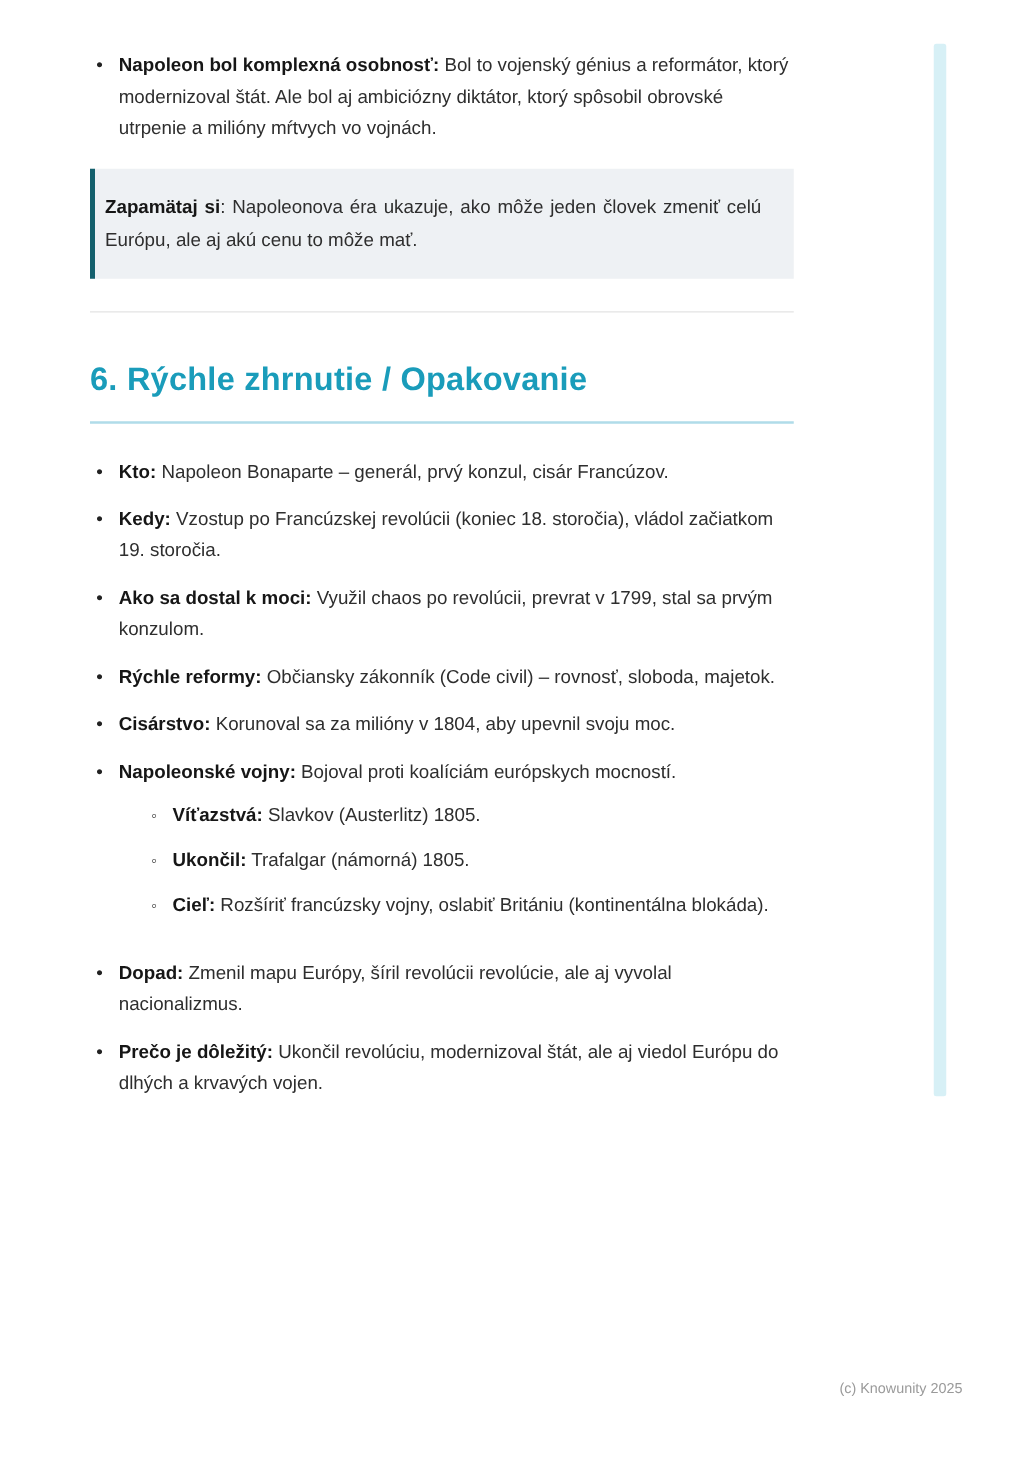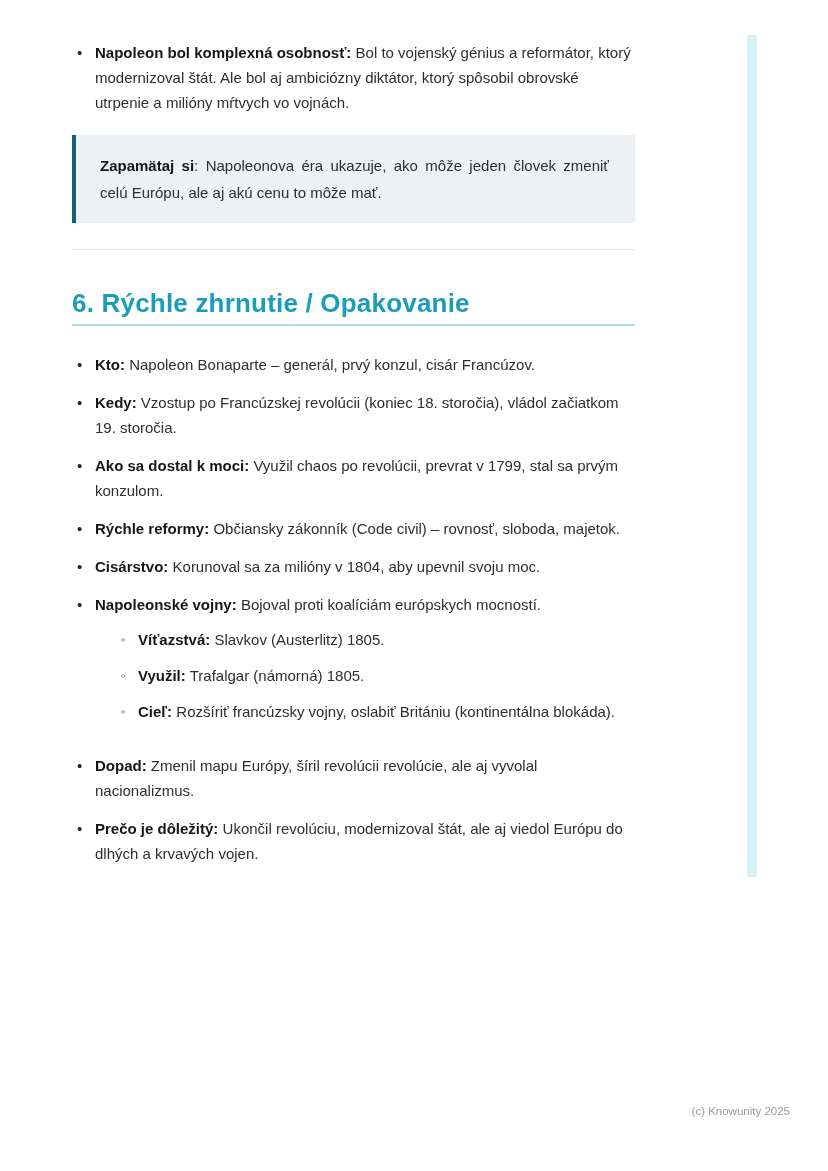--- a/index.html
+++ b/index.html
@@ -31,59 +31,59 @@
     padding-left: 5px;
     color: #222;
   }
   .li .li-text { flex: 1; }
   .li strong { color: var(--bold, #161616); font-weight: 700; }
 
   
   .callout {
     background: var(--callout-bg, #eef1f4);
     border-left: 4px solid var(--callout-border, #14606d);
-    padding: 17px 26px 17px 24px;
+    padding: 17px 26px 17px 8px;
     margin: 20px 0 26px 0;
   }
   .callout p {
     line-height: 27px;
     text-align: justify;
   }
   .callout strong { color: var(--bold, #161616); }
 
   hr.divider {
     border: none;
     border-top: 1px solid var(--divider, #e3e3e3);
     margin: 0 0 38px 0;
   }
 
   h2.heading {
     color: var(--heading-accent, #1a9cba);
     font-size: 26px;
     font-weight: 700;
     letter-spacing: 0.2px;
-    padding-bottom: 5px;
+    padding-bottom: 18px;
     border-bottom: 2px solid var(--heading-underline, #b0dce9);
     margin-bottom: 26px;
   }
 
   
   .sublist { margin: 10px 0 3px 26px; }
   .sublist .li { margin-bottom: 11px; }
   .sublist .marker {
     flex: 0 0 17px;
     padding-left: 0;
     font-size: 13px;
     color: #333;
   }
   .li.spaced-top { margin-top: 18px; }
 
   .footer {
     position: absolute;
-    right: 38px;
+    right: 58px;
     bottom: 54px;
     font-size: 11.5px;
     color: var(--footer-text, #9a9a9a);
   }
 
   .side-scrollbar {
     position: absolute;
     right: 71px;
     top: 35px;
     width: 10px;
@@ -164,21 +164,21 @@
           <div class="li">
             <span class="marker">◦</span>
             <span class="li-text">
               <strong>Víťazstvá:</strong>
               <span>Slavkov (Austerlitz) 1805.</span>
             </span>
           </div>
           <div class="li">
             <span class="marker">◦</span>
             <span class="li-text">
-              <strong>Využil:</strong>
+              <strong>Ukončil:</strong>
               <span>Trafalgar (námorná) 1805.</span>
             </span>
           </div>
           <div class="li">
             <span class="marker">◦</span>
             <span class="li-text">
               <strong>Cieľ:</strong>
               <span>Rozšíriť francúzsky vojny, oslabiť Britániu (kontinentálna blokáda).</span>
             </span>
           </div>

